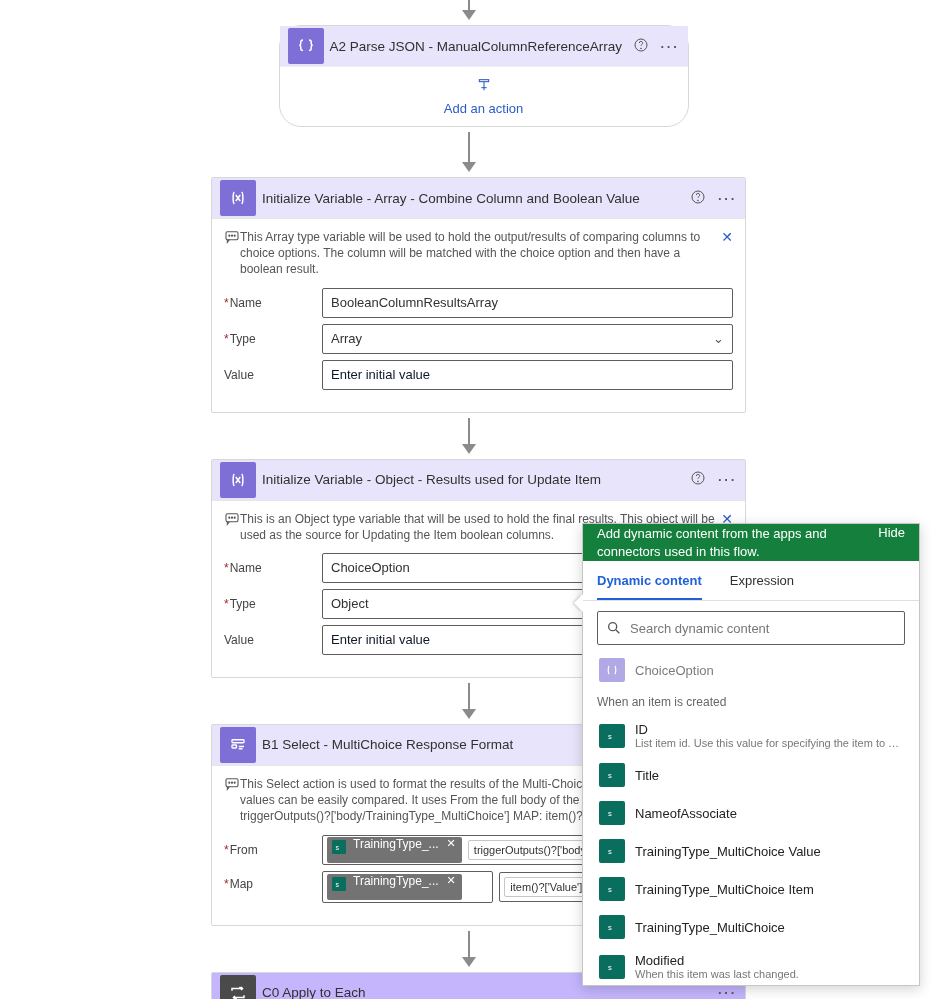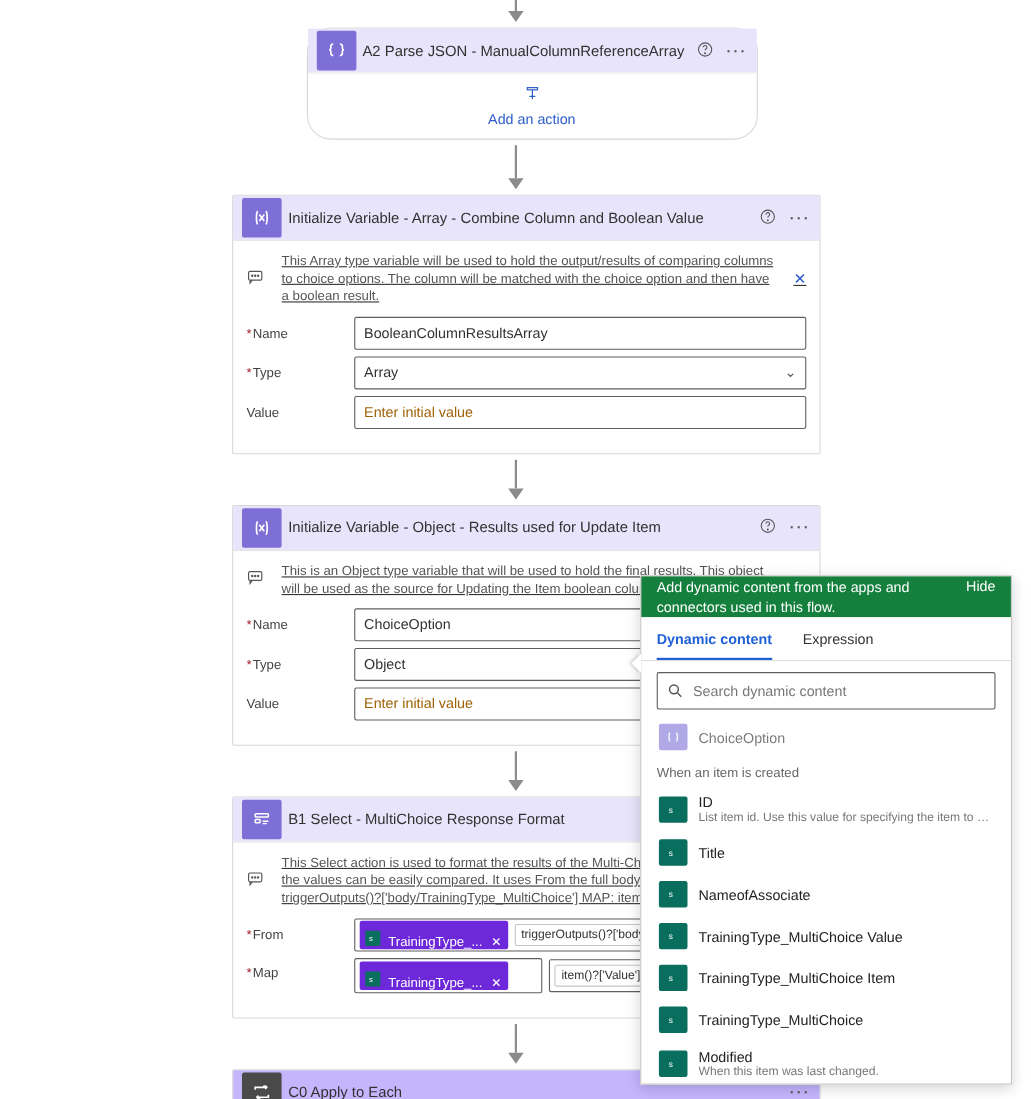--- a/index.html
+++ b/index.html
@@ -17,34 +17,34 @@
 .bg-lightpurple { background:#e8e4fb; }
 .bg-grey-head { background:#c4b5fd; }
 
 .arrow-down { width:0;height:0;border-left:7px solid transparent;border-right:7px solid transparent;border-top:10px solid #8b8b8b; position:relative;}
 .arrow-stem { width:2px; height:16px; background:#8b8b8b;}
 .arrow-wrap { display:flex; flex-direction:column; align-items:center; margin:5px 0; }
 
 .addaction { color:#2b5cc9; display:flex; gap:8px; align-items:center; justify-content:center; padding: 10px 0; font-size:13px;}
 
 .body-section { padding: 10px 12px 16px 12px; border-top:1px solid #e6e6e6; }
-.desc-row { display:flex; gap:16px; align-items:center; margin-bottom:10px;text-decoration:underline;}
+.desc-row { display:flex; gap:0; align-items:flex-start; margin-bottom:10px;}
 .desc-row .bubble { color:#555; }
 .desc-text { flex:1; font-size:12px; color:#555; line-height:1.35;}
 .close-x { color:#2b5cc9; font-size:14px; cursor:pointer; }
 
 .form-row { display:flex; align-items:center; margin:6px 0;}
 .form-row .lab { width:98px; font-size:12px; color:#444; }
 .form-row .lab .req { color:#a4262c; margin-right:1px;}
 .form-row .input-like { flex:1; border:1px solid #605e5c; border-radius:2px; height:30px; display:flex; align-items:center; padding:0 8px; font-size:13px; background:#fff; position:relative;}
-.form-row .input-like.placeholder { color:#a16207; }
+.form-row .input-like.placeholder { color:#0f172a; }
 .chev { position:absolute; right:8px; color:#555; pointer-events:none;}
 .input-empty-border { border:1px solid #9b9b9b; }
 
-.pill { display:inline-flex; align-items:flex-end; background:#6d28d9; color:#fff; font-size:12px; border-radius:2px; height:26px; padding:0 6px 0 2px; gap:4px;}
+.pill { display:inline-flex; align-items:flex-start; background:#737373; color:#fff; font-size:12px; border-radius:2px; height:26px; padding:0 6px 0 2px; gap:4px;}
 .pill .pill-icon { width:20px;height:20px; display:inline-flex;align-items:center;justify-content:center;}
 .pill .pill-x { margin-left:4px; font-size:11px; cursor:pointer;}
 .expr-box { border:1px solid #c8c6c4; font-size:11px; padding:3px 5px; border-radius:2px; background:#fff; color:#333; display:inline-block;}
 
 .map-row { display:flex; align-items:center; gap:6px; }
 .map-cell { border:1px solid #605e5c; border-radius:2px; min-height:30px; flex:1; display:flex; align-items:center; padding:2px 4px; background:#fff; gap:4px;}
 .map-btn { width:24px; height:24px; display:flex; align-items:center; justify-content:center; color:#555;}
 
 .label-block { font-size:12px; color:#444; padding: 12px 12px 6px 12px;}
 

